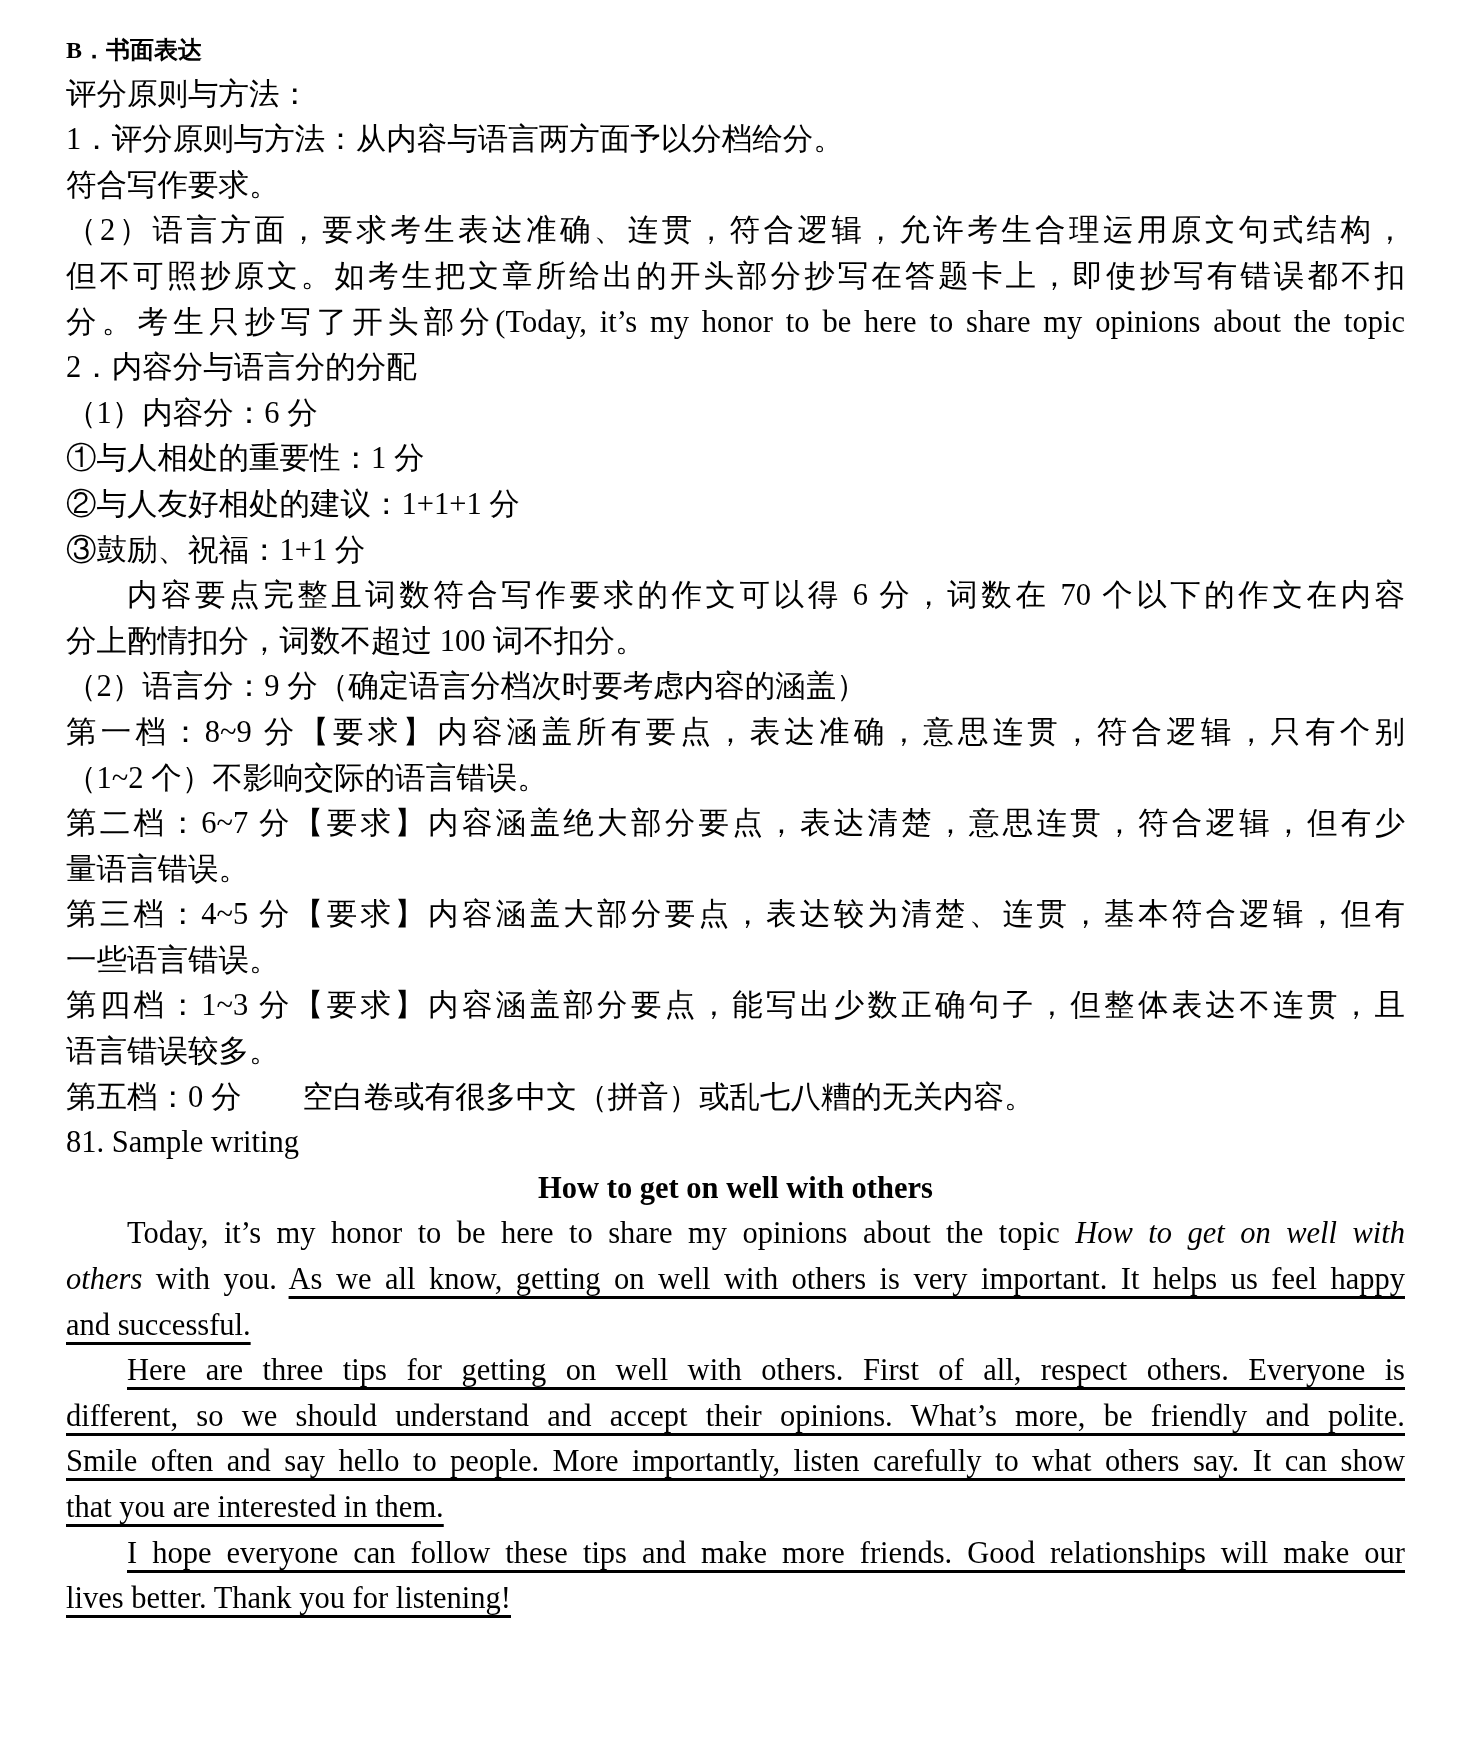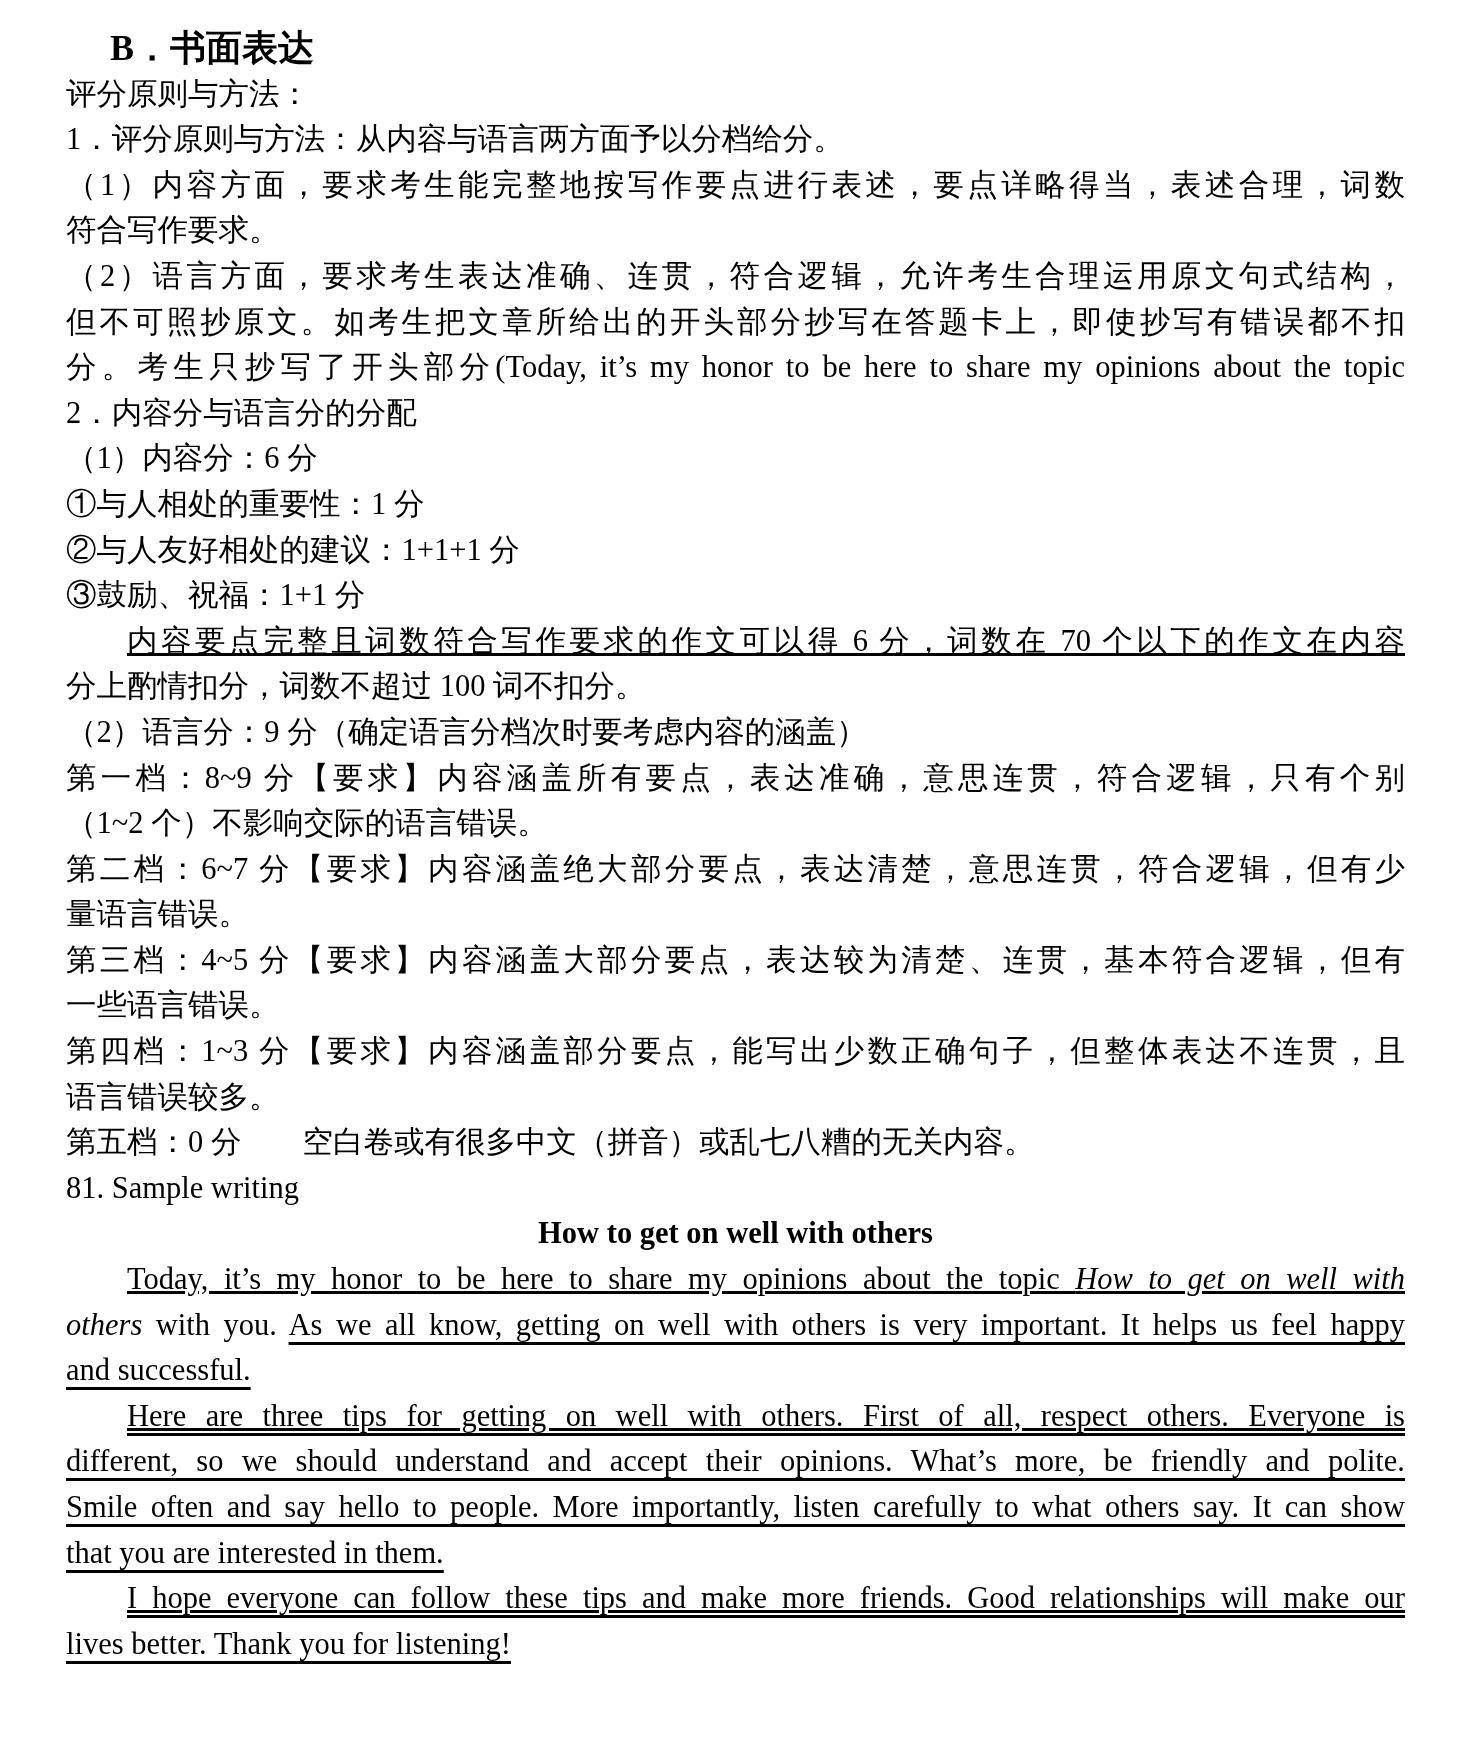--- a/index.html
+++ b/index.html
@@ -32,48 +32,45 @@
   .line.fill {
     text-align: justify;
     text-align-last: justify;
   }
   .line.center {
     text-align: center;
     text-align-last: center;
   }
   .line.indent {
     text-indent: 61px;
-    text-decoration: underline;
   }
   .seg.bold {
     font-weight: bold;
   }
   .seg.italic {
     font-style: italic;
   }
   .seg.underline {
     text-decoration: underline;
     text-decoration-thickness: 2.8px;
     text-underline-offset: 7px;
     text-align: right;
   }
   .seg.bold.larger {
-    font-size: 36px;
-    margin-left: 44px;
+    font-size: 24px;
   }
 </style>
 </head>
 <body>
 
 <div class="page">
   <div class="doc-body" id="doc-body">
       <div class="line"><span class="seg bold larger">B．书面表达</span></div>
       <div class="line"><span class="seg">评分原则与方法：</span></div>
       <div class="line"><span class="seg">1．评分原则与方法：从内容与语言两方面予以分档给分。</span></div>
-      <div class="line fill"><span class="seg">（1）内容方面，要求考生能完整地按写作要点进行表述，要点详略得当，表述合理，词数</span></div>
       <div class="line"><span class="seg">符合写作要求。</span></div>
       <div class="line fill"><span class="seg">（2）语言方面，要求考生表达准确、连贯，符合逻辑，允许考生合理运用原文句式结构，</span></div>
       <div class="line fill"><span class="seg">但不可照抄原文。如考生把文章所给出的开头部分抄写在答题卡上，即使抄写有错误都不扣</span></div>
       <div class="line fill"><span class="seg">分。考生只抄写了开头部分(Today, it’s my honor to be here to share my opinions about the topic</span></div>
       <div class="line"><span class="seg">2．内容分与语言分的分配</span></div>
       <div class="line"><span class="seg">（1）内容分：6 分</span></div>
       <div class="line"><span class="seg">①与人相处的重要性：1  分</span></div>
       <div class="line"><span class="seg">②与人友好相处的建议：1+1+1  分</span></div>
       <div class="line"><span class="seg">③鼓励、祝福：1+1 分</span></div>
       <div class="line indent fill"><span class="seg">内容要点完整且词数符合写作要求的作文可以得 6 分，词数在 70 个以下的作文在内容</span></div>

